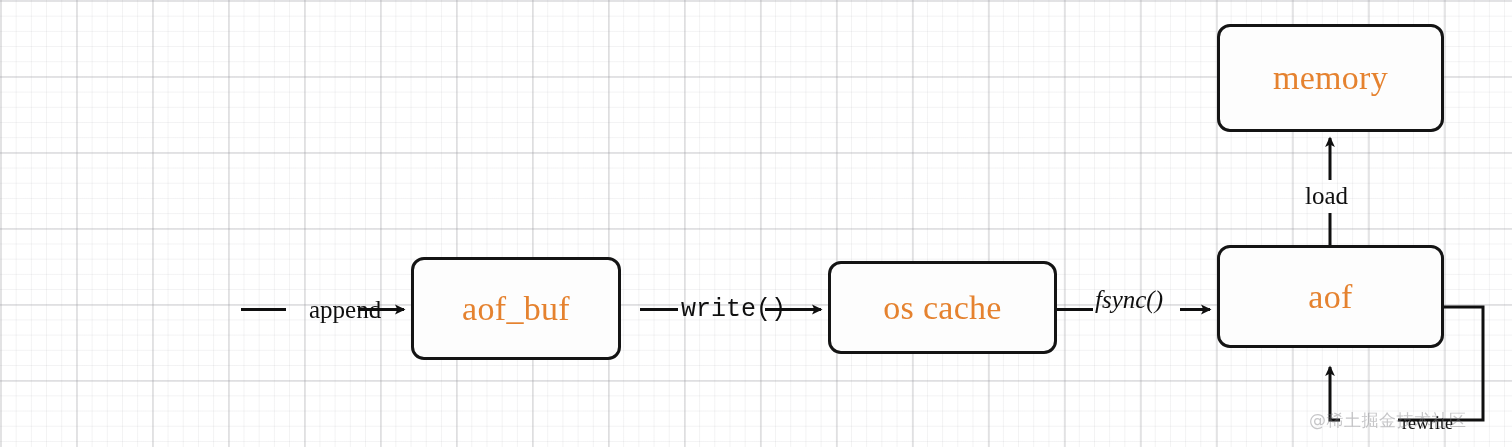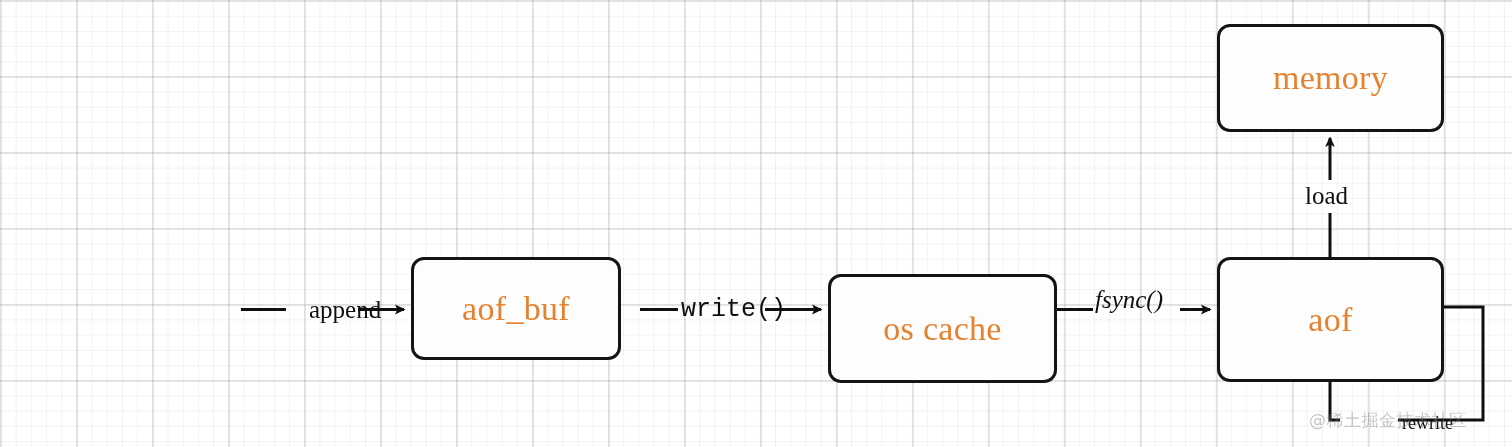--- a/index.html
+++ b/index.html
@@ -115,25 +115,25 @@
       <path d="M1444,307 L1483,307 L1483,420 L1398,420" fill="none" stroke="#0f0f0f" stroke-width="3"></path>
       <path d="M1340,420 L1330,420 L1330,367" fill="none" stroke="#0f0f0f" stroke-width="3" marker-end="url(#ah)"></path>
     </g>
   </svg>
 
 
   <div class="node" style="left:411px; top:257px; width:210px; height:103px;">
     <span>aof_buf</span>
   </div>
 
-  <div class="node" style="left:828px; top:274px; width:229px; height:109px;">
+  <div class="node" style="left:828px; top:261px; width:229px; height:93px;">
     <span>os cache</span>
   </div>
 
-  <div class="node" style="left:1217px; top:257px; width:227px; height:125px;">
+  <div class="node" style="left:1217px; top:245px; width:227px; height:103px;">
     <span>aof</span>
   </div>
 
   <div class="node" style="left:1217px; top:24px; width:227px; height:108px;">
     <span>memory</span>
   </div>
 
   <div class="edge-label" style="left:277px; top:297px;margin-left:32px;">append</div>
 
   <div class="edge-label" style="left:681px; top:297px;font-family:Liberation Mono, monospace;">write()</div>

